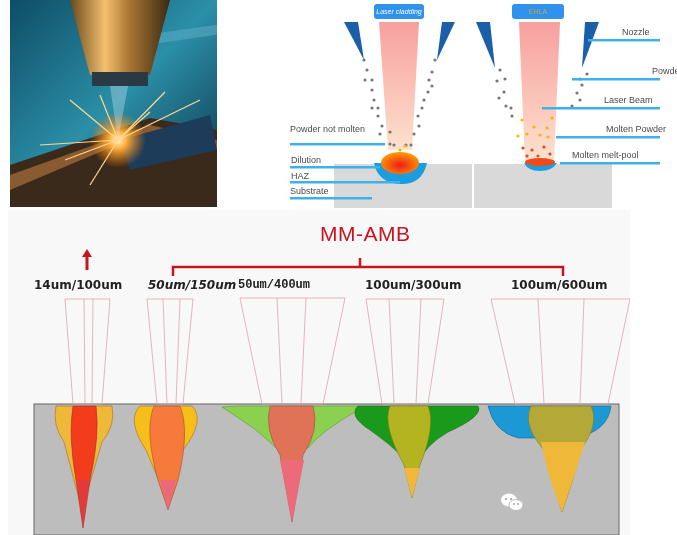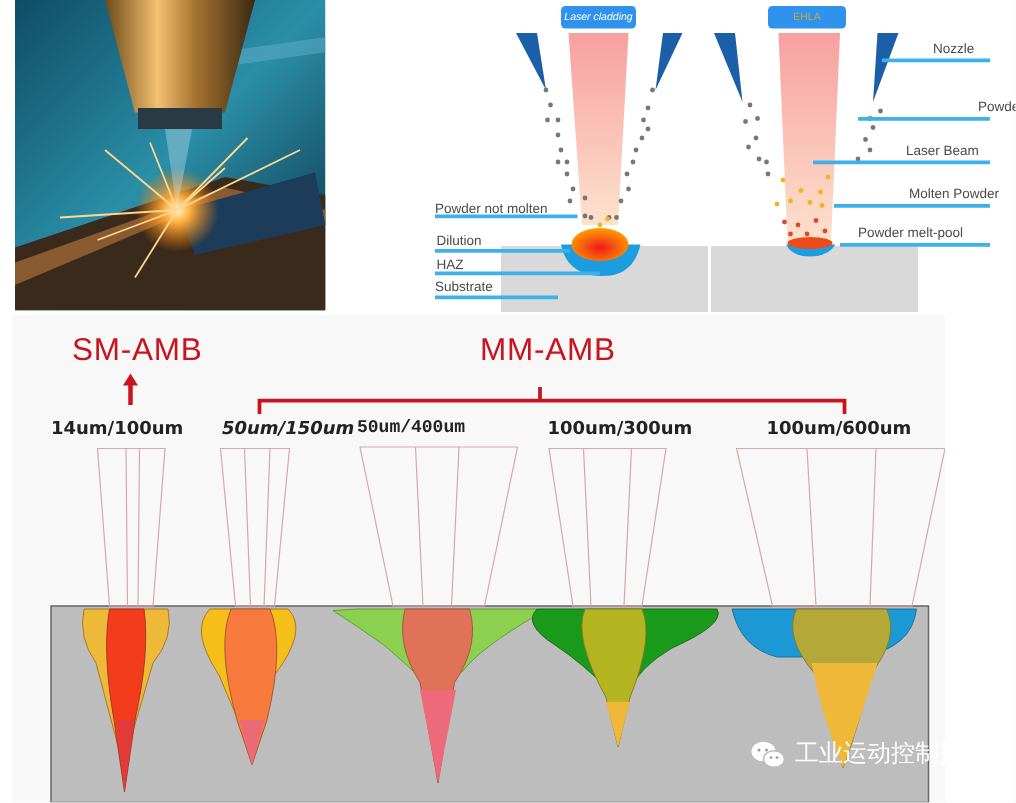--- a/index.html
+++ b/index.html
@@ -166,29 +166,29 @@
     <g fill="#3fb1ea">
       <rect x="306" y="39" width="72" height="2.5"></rect>
       <rect x="290" y="78" width="88" height="2.5"></rect>
       <rect x="260" y="107" width="118" height="2.5"></rect>
       <rect x="274" y="136" width="104" height="2.5"></rect>
       <rect x="278" y="162" width="100" height="2.5"></rect>
     </g>
   </svg>
   <div class="badge" style="left:92px;top:4px;width:50px;">Laser cladding</div>
   <div class="badge ehla" style="left:230px;top:4px;width:52px;">EHLA</div>
-  <div class="lbl" style="left:8px;top:134px;">Powder not molten</div>
+  <div class="lbl" style="left:8px;top:124px;">Powder not molten</div>
   <div class="lbl" style="left:9px;top:155px;">Dilution</div>
   <div class="lbl" style="left:9px;top:171px;">HAZ</div>
   <div class="lbl" style="left:8px;top:186px;">Substrate</div>
   <div class="lbl" style="left:340px;top:27px;">Nozzle</div>
   <div class="lbl" style="left:337px;top:66px;padding-left:33px;">Powder</div>
   <div class="lbl" style="left:322px;top:95px;">Laser Beam</div>
   <div class="lbl" style="left:304px;top:124px;padding-left:20px;">Molten Powder</div>
-  <div class="lbl" style="left:290px;top:150px;">Powder melt-pool</div>
+  <div class="lbl" style="left:290px;top:150px;">Molten melt-pool</div>
 </div>
 
 <div class="bottom">
   <svg width="622" height="325" viewBox="0 0 622 325" style="position:absolute;left:0;top:0">
 
     <path d="M165 66 V57 H555 V66" stroke="#c8141e" stroke-width="2.5" fill="none"></path>
     <path d="M352 57 V48" stroke="#c8141e" stroke-width="2.5"></path>
 
     <path d="M79 60 V46" stroke="#c8141e" stroke-width="3"></path>
     <path d="M74 47 L79 39 L84 47 Z" fill="#c8141e"></path>
@@ -221,32 +221,30 @@
     <path d="M272 250 L284 312 L296 250 Z" fill="#ec6a7a"></path>
 
     <path d="M350 196 H470 Q476 206 440 222 Q418 235 412 250 L405 270 L398 250 Q380 232 362 220 Q340 206 350 196 Z" fill="#1a9a1a" stroke="#146a14" stroke-width="0.6"></path>
     <path d="M382 196 H420 Q428 215 412 255 L404 288 L396 255 Q374 215 382 196 Z" fill="#b4b420" stroke="#807a20" stroke-width="0.6"></path>
     <path d="M396 258 L404 288 L412 258 Z" fill="#f0b838"></path>
 
     <path d="M480 196 H603 Q600 222 566 228 H510 Q486 222 480 196 Z" fill="#1c98d4" stroke="#146a9a" stroke-width="0.6"></path>
     <path d="M523 196 H583 Q592 215 572 240 Q566 270 554 302 Q544 270 536 240 Q514 215 523 196 Z" fill="#b4a838" stroke="#807a20" stroke-width="0.6"></path>
     <path d="M533 232 H577 Q566 268 554 302 Q540 268 533 232 Z" fill="#f0b838"></path>
   </svg>
-  <div class="head" style="left:40px;top:12px;">SM-AMB</div>
   <div class="head" style="left:312px;top:12px;text-align:right;">MM-AMB</div>
   <div class="dim" style="left:26px;top:68px;text-align:center;">14um/100um</div>
   <div class="dim" style="left:140px;top:68px;font-style:italic;">50um/150um</div>
   <div class="dim" style="left:230px;top:68px;font-family:Liberation Mono, monospace;">50um/400um</div>
   <div class="dim" style="left:357px;top:68px;">100um/300um</div>
   <div class="dim" style="left:503px;top:68px;">100um/600um</div>
 </div>
 
 <div class="watermark">
   <svg width="24" height="20" viewBox="0 0 24 20">
     <ellipse cx="9" cy="8" rx="8" ry="6.5" fill="#ffffff"></ellipse>
     <ellipse cx="16" cy="13" rx="7" ry="5.5" fill="#ffffff" stroke="#bdbdbd" stroke-width="1"></ellipse>
     <circle cx="6" cy="7" r="1" fill="#999"></circle>
       <circle cx="11" cy="7" r="1" fill="#999"></circle>
     <circle cx="14" cy="12" r="0.9" fill="#999"></circle>
       <circle cx="18" cy="12" r="0.9" fill="#999"></circle>
   </svg>
-  <span>工业运动控制技术</span>
 </div>
 
 </body></html>

